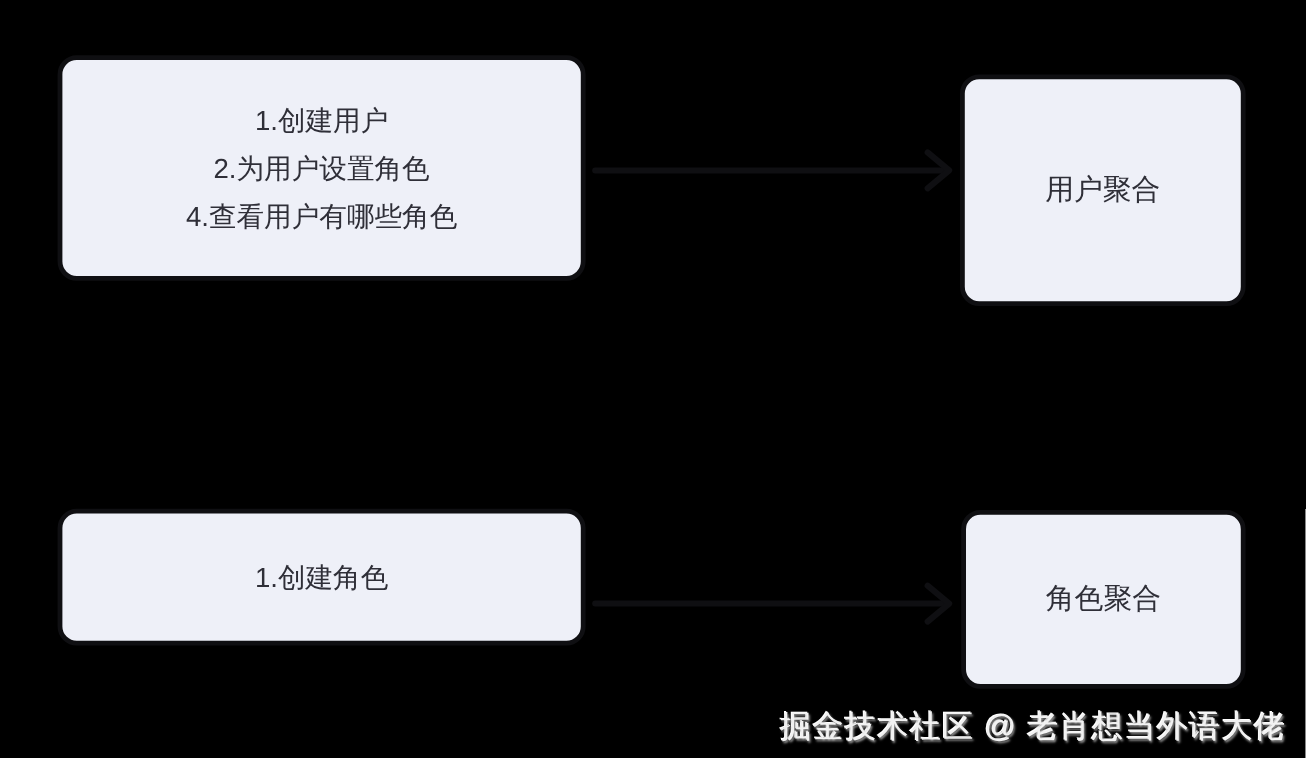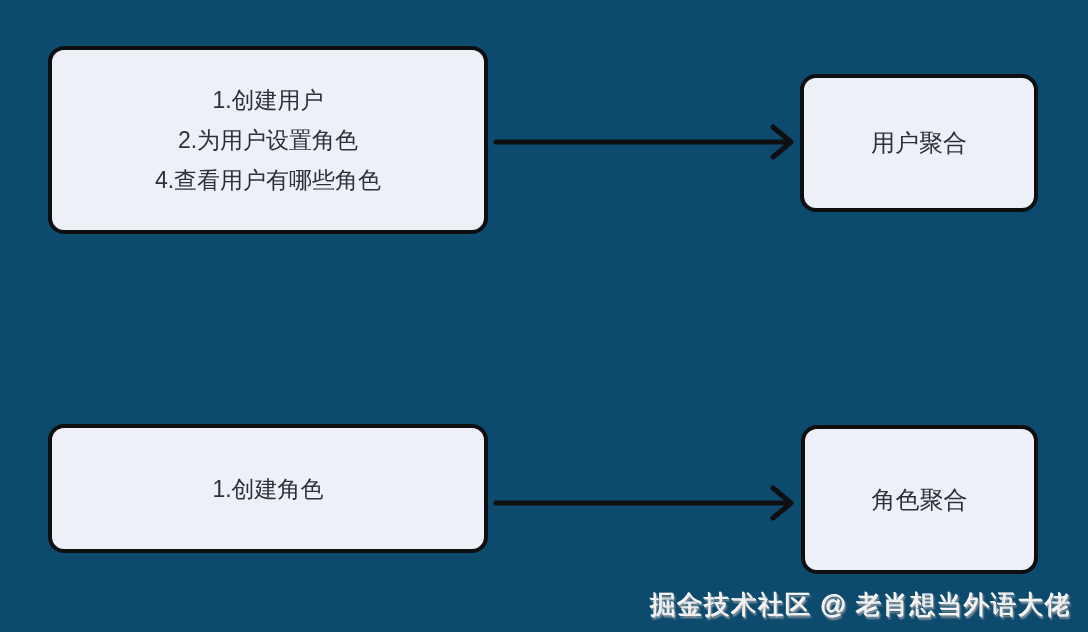--- a/index.html
+++ b/index.html
@@ -8,21 +8,21 @@
     width: 1088px;
     height: 632px;
     background: #ffffff;
     overflow: hidden;
     font-family: "Liberation Sans", "DejaVu Sans", sans-serif;
   }
   .canvas {
     position: relative;
     width: 1088px;
     height: 632px;
-    background: #0c4a6e;
+    background: #000000;
   }
   .node {
     position: absolute;
     box-sizing: border-box;
     background: #eef0f8;
     border: 4px solid #0f0f12;
     border-radius: 16px;
     display: flex;
     flex-direction: column;
     align-items: center;
@@ -35,22 +35,22 @@
     white-space: nowrap;
     text-align: center;
   }
   .node .single {
     font-size: 24px;
     line-height: 30px;
     white-space: nowrap;
     text-align: center;
   }
   #box-user-commands { left: 48px;  top: 46px;  width: 440px; height: 188px; }
-  #box-user-aggregate { left: 800px; top: 74px;  width: 238px; height: 138px; border-radius: 16px; }
-  #box-role-commands { left: 48px;  top: 424px; width: 440px; height: 129px; }
+  #box-user-aggregate { left: 800px; top: 62px;  width: 238px; height: 193px; border-radius: 16px; }
+  #box-role-commands { left: 48px;  top: 424px; width: 440px; height: 114px; }
   #box-role-aggregate { left: 801px; top: 425px; width: 237px; height: 149px; }
 
   .arrow {
     position: absolute;
     width: 312px;
     height: 44px;
   }
   #arrow-user { left: 490px; top: 120px; }
   #arrow-role { left: 490px; top: 481px; }
   .arrow svg { display: block; width: 100%; height: 100%; }

